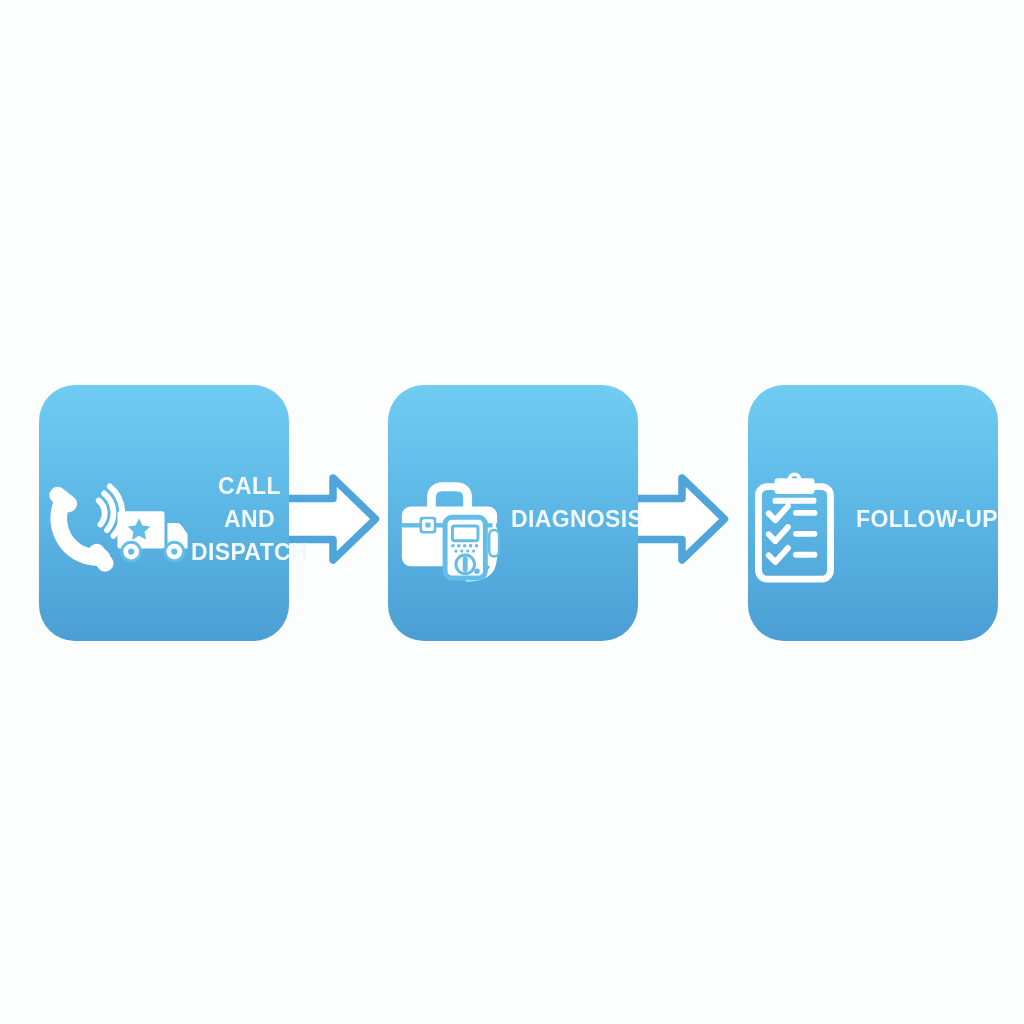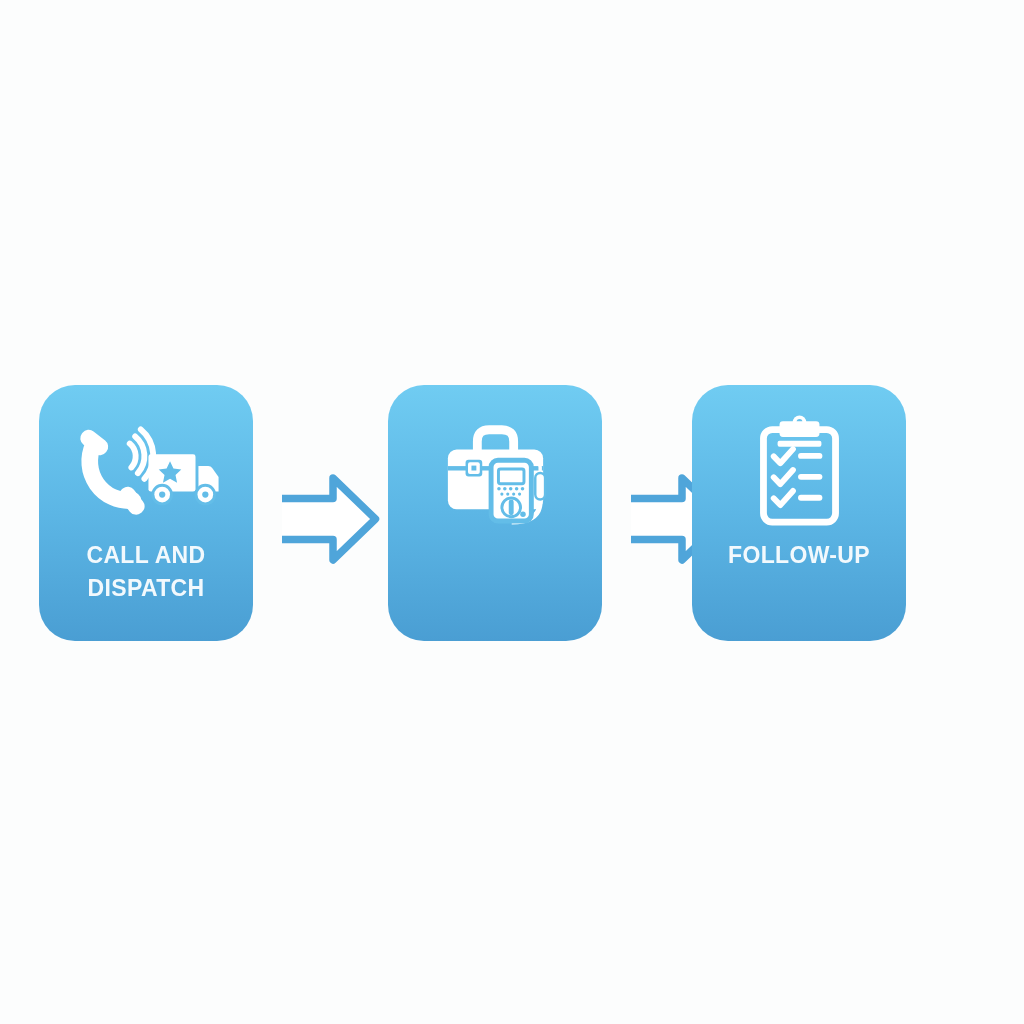--- a/index.html
+++ b/index.html
@@ -1,27 +1,27 @@
 <!DOCTYPE html>
 <html><head>
 <meta charset="utf-8">
 <style>
   html,body{margin:0;padding:0;}
   body{width:1024px;height:1024px;overflow:hidden;background:#fcfdfd;
        font-family:"Liberation Sans", sans-serif;}
   .canvas{position:relative;width:1024px;height:1024px;background:#fcfdfd;}
 
   .card{
-    position:absolute;top:385px;width:214px;height:256px;border-radius:36px;
+    position:absolute;top:385px;width:250px;height:256px;border-radius:36px;
     background:linear-gradient(180deg,#70ccf2 0%,#5cb6e5 50%,#4a9ed3 100%);
-    display:flex;flex-direction:column;align-items:center;z-index:2;
+    display:flex;align-items:center;z-index:2;
   }
   .card-1{left:39px;}
   .card-2{left:388px;}
-  .card-3{left:692px;}
+  .card-3{left:748px;justify-content:space-between;}
 
   .icon-wrap{margin-top:30px;height:112px;display:flex;align-items:center;justify-content:center;}
 
   .label{
     margin-top:12px;text-align:center;color:#f2f9fd;
     font-weight:bold;font-size:23px;line-height:33px;letter-spacing:.35px;
   }
 
   .arrow{position:absolute;top:469px;width:105px;height:100px;z-index:1;}
   .arrow-1{left:282px;}
@@ -104,20 +104,21 @@
         <circle cx="69" cy="78.5" r="1.6" fill="#63bde8"></circle>
           <circle cx="75" cy="78.5" r="1.6" fill="#63bde8"></circle>
         <circle cx="81" cy="78.5" r="1.6" fill="#63bde8"></circle>
           <circle cx="87" cy="78.5" r="1.6" fill="#63bde8"></circle>
         <circle cx="78.5" cy="92" r="9.5" fill="#ffffff" stroke="#63bde8" stroke-width="3"></circle>
         <path d="M 78.5 86.5 V 97.5" fill="none" stroke="#63bde8" stroke-width="5" stroke-linecap="round"></path>
         <circle cx="90.5" cy="99" r="2.8" fill="#63bde8"></circle>
       </svg>
     </div>
     <div class="label">
+      <div>DIAGNOSIS</div>
     </div>
   </div>
 
   <div class="card card-3">
     <div class="icon-wrap">
       <svg width="93" height="112" viewBox="0 0 95 115">
 
         <rect x="10.5" y="15" width="74" height="95" rx="9" fill="none" stroke="#ffffff" stroke-width="7"></rect>
 
         <circle cx="47.5" cy="7.5" r="7" fill="#ffffff"></circle>

